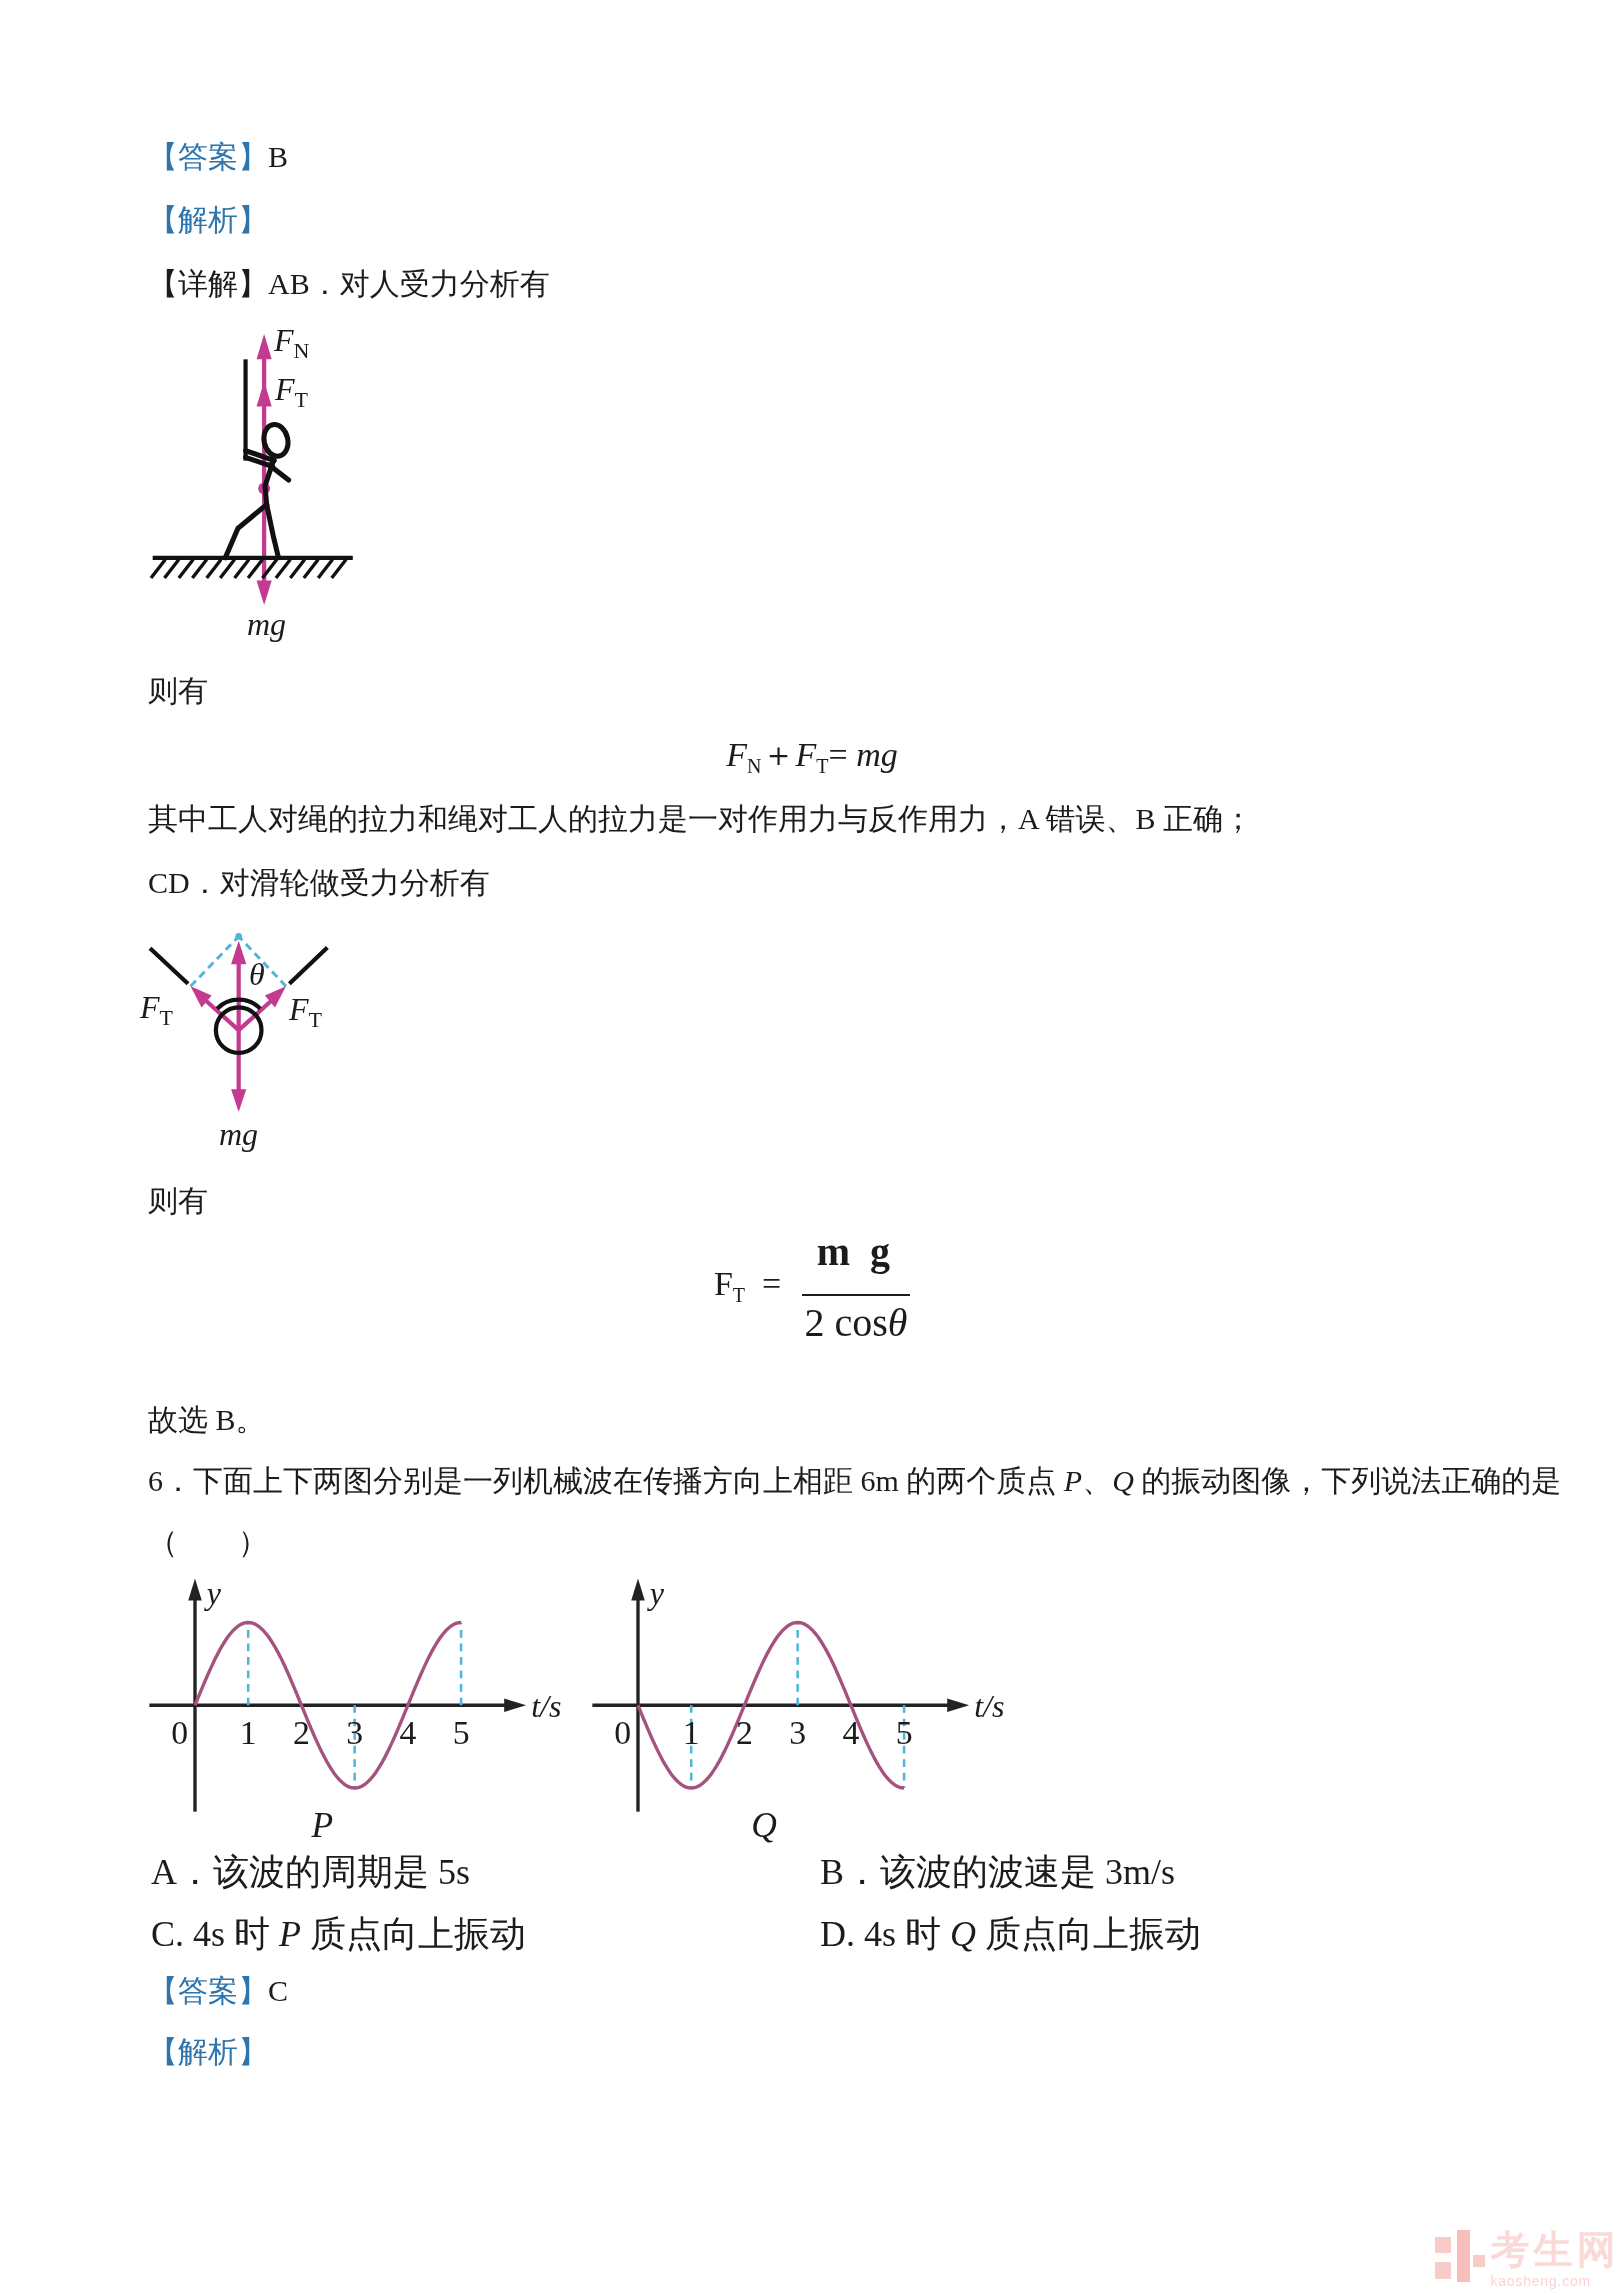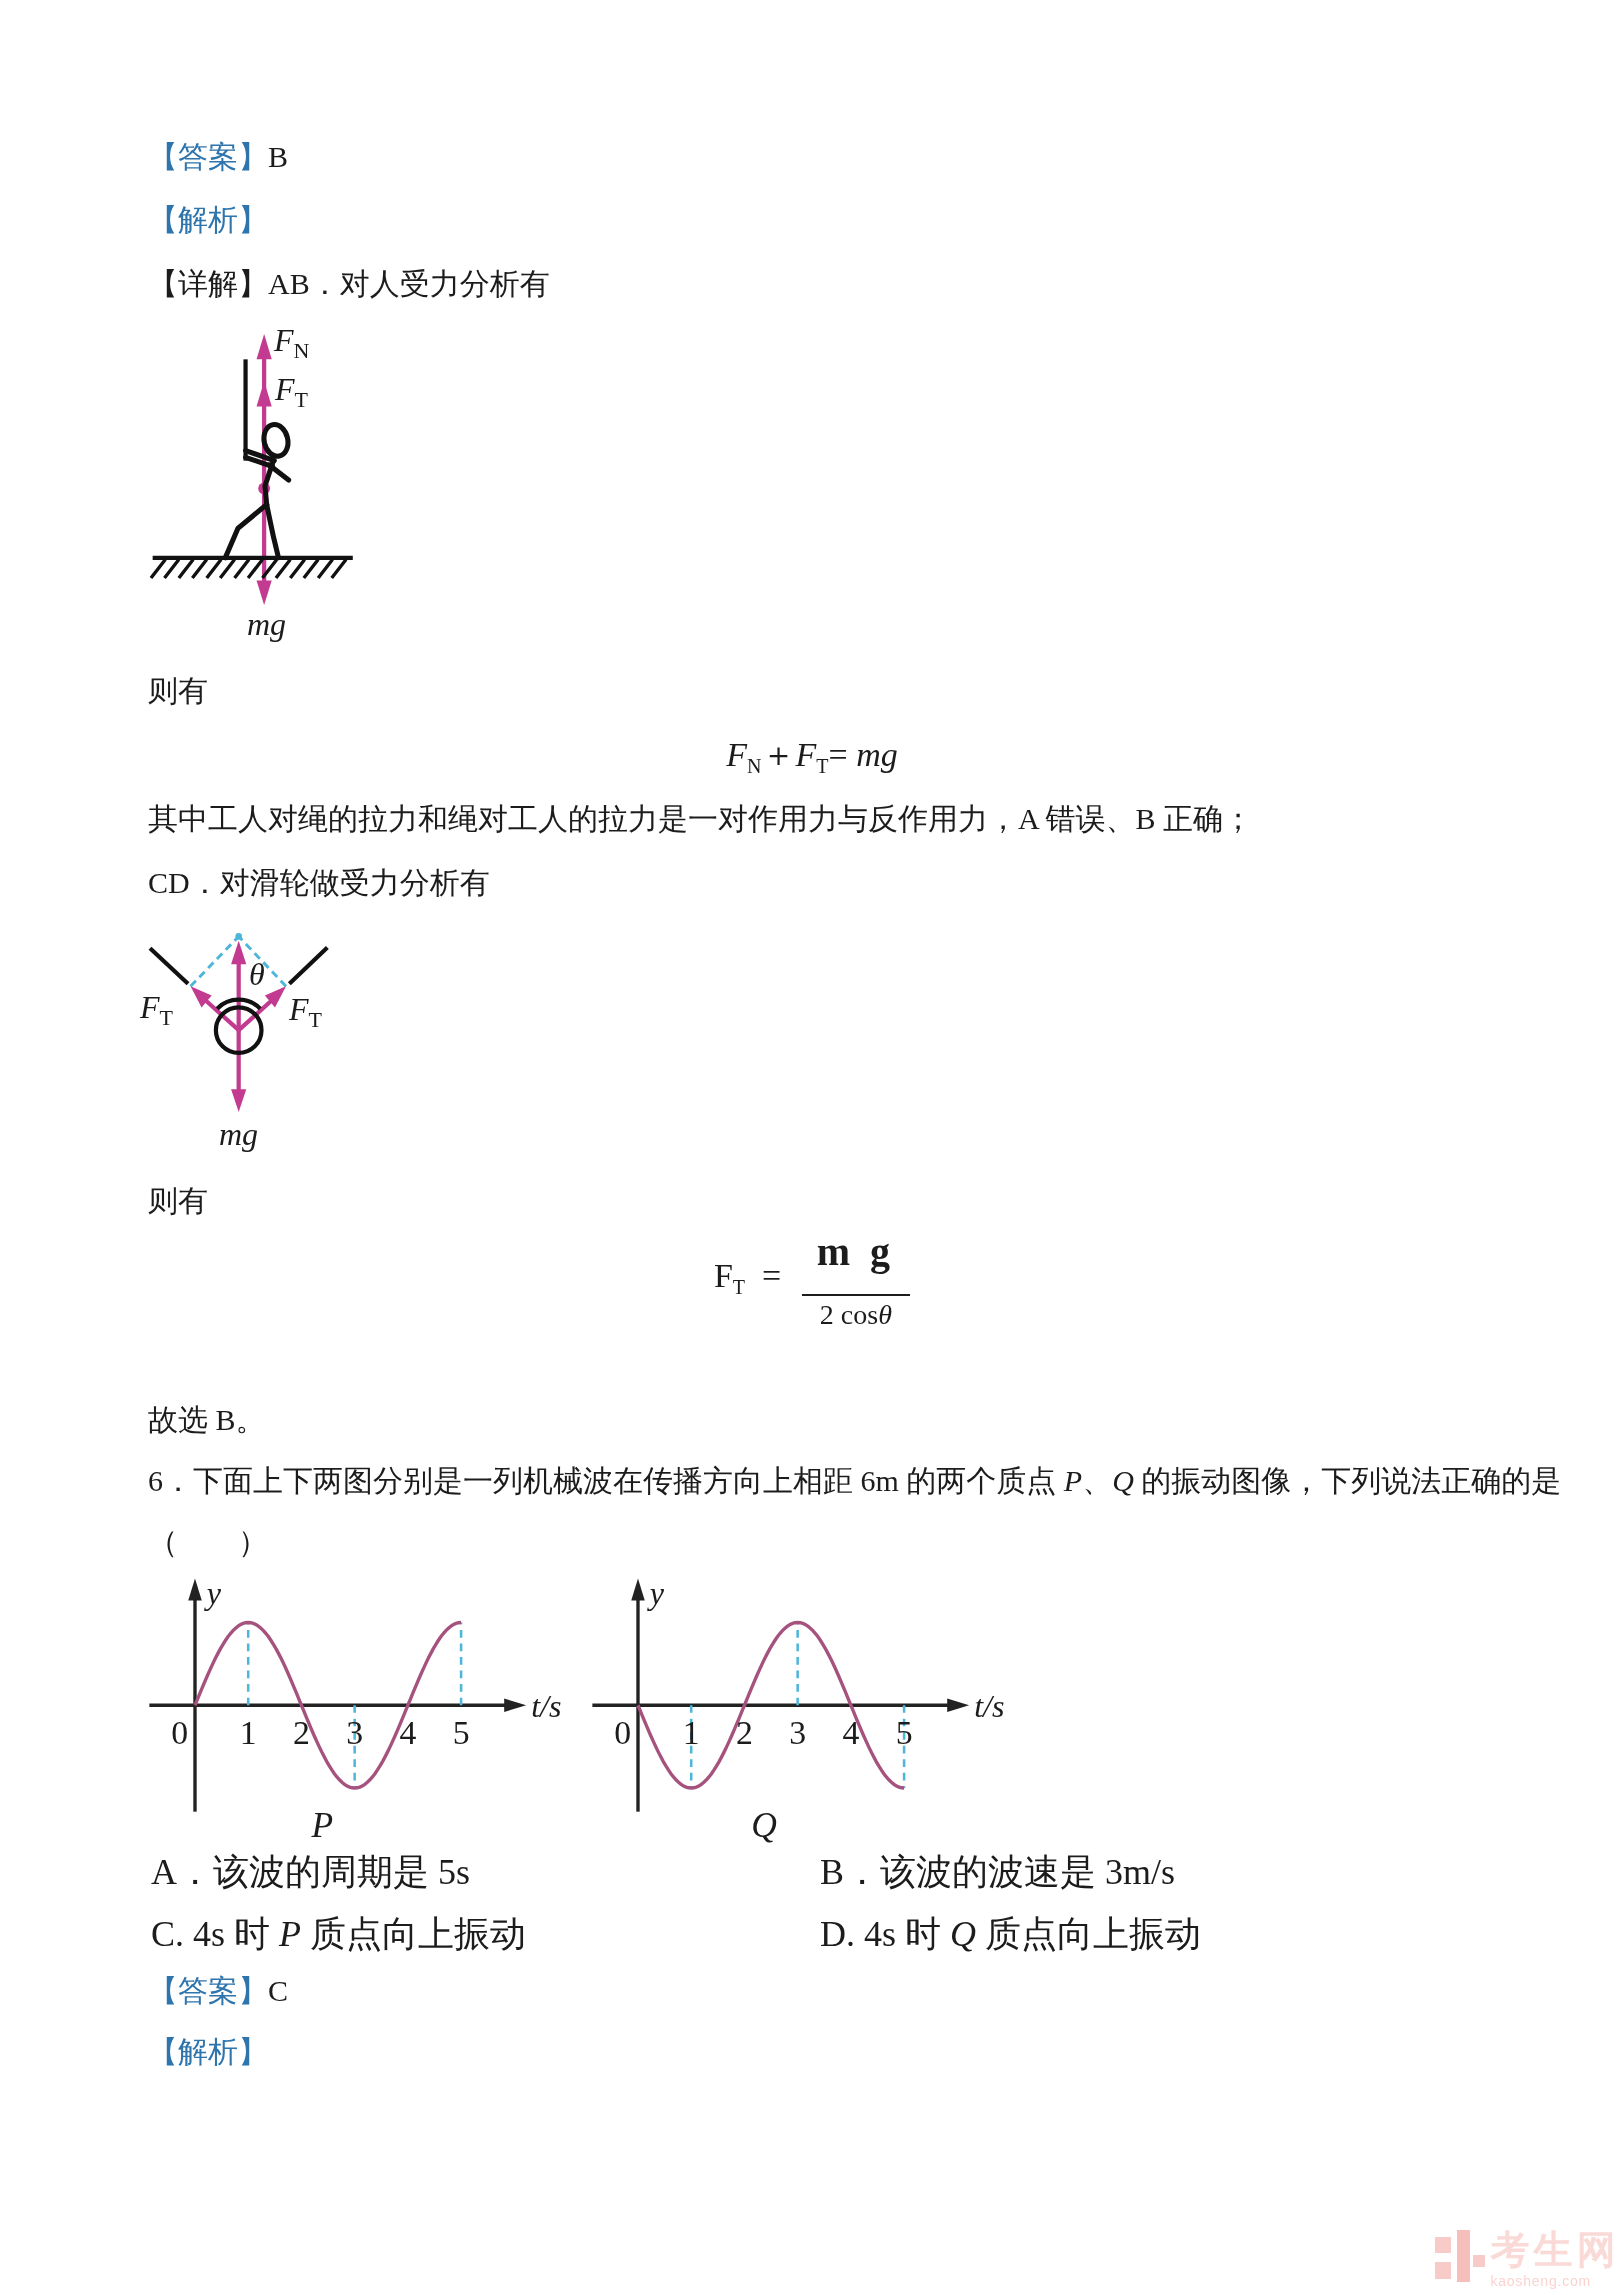--- a/index.html
+++ b/index.html
@@ -7,21 +7,21 @@
     position:relative;width:1624px;height:2295px;background:#ffffff;
     font-family:"Liberation Serif","DejaVu Serif",serif;color:#1c1c1c;overflow:hidden;margin:0 auto;
   }
   .line{position:absolute;left:148px;font-size:30px;line-height:37px;white-space:nowrap;}
   .blue{color:#2e74ad;}
   .it{font-style:italic;}
   sub.s{font-size:20px;vertical-align:-6.8px;font-style:normal;}
   .formula{position:absolute;left:0;width:1624px;text-align:center;font-size:34px;white-space:nowrap;}
   .frac{display:inline-flex;flex-direction:column;vertical-align:middle;margin-left:12px;}
   .frac .num{display:block;border-bottom:2.5px solid #1c1c1c;padding:0 15px 19px 15px;letter-spacing:5px;font-size:40px;font-weight:bold;}
-  .frac .den{display:block;padding-top:3.4px;font-size:28px;}
+  .frac .den{display:block;padding-top:3.4px;font-size:40px;}
   .fig{position:absolute;}
   .figlabel{position:absolute;font-size:32px;font-style:italic;white-space:nowrap;}
   .figlabel sub.s{font-size:22px;}
   .opt{position:absolute;font-size:36px;white-space:nowrap;}
   .footer{position:absolute;left:0;width:1624px;text-align:center;font-size:27px;color:#2a2a2a;}
   .footer .sep{display:inline-block;margin:0 18.6px;color:#444;transform:scaleX(.6);}
   .wm{position:absolute;right:4px;top:2230px;display:flex;align-items:flex-start;opacity:0.55;}
   .wm-logo{position:relative;width:47px;height:56px;margin-right:8.5px;}
   .wm-logo div{position:absolute;background:rgba(232,84,72,.55);}
   .wm-sq1{left:0;top:6.8px;width:16px;height:16px;}

